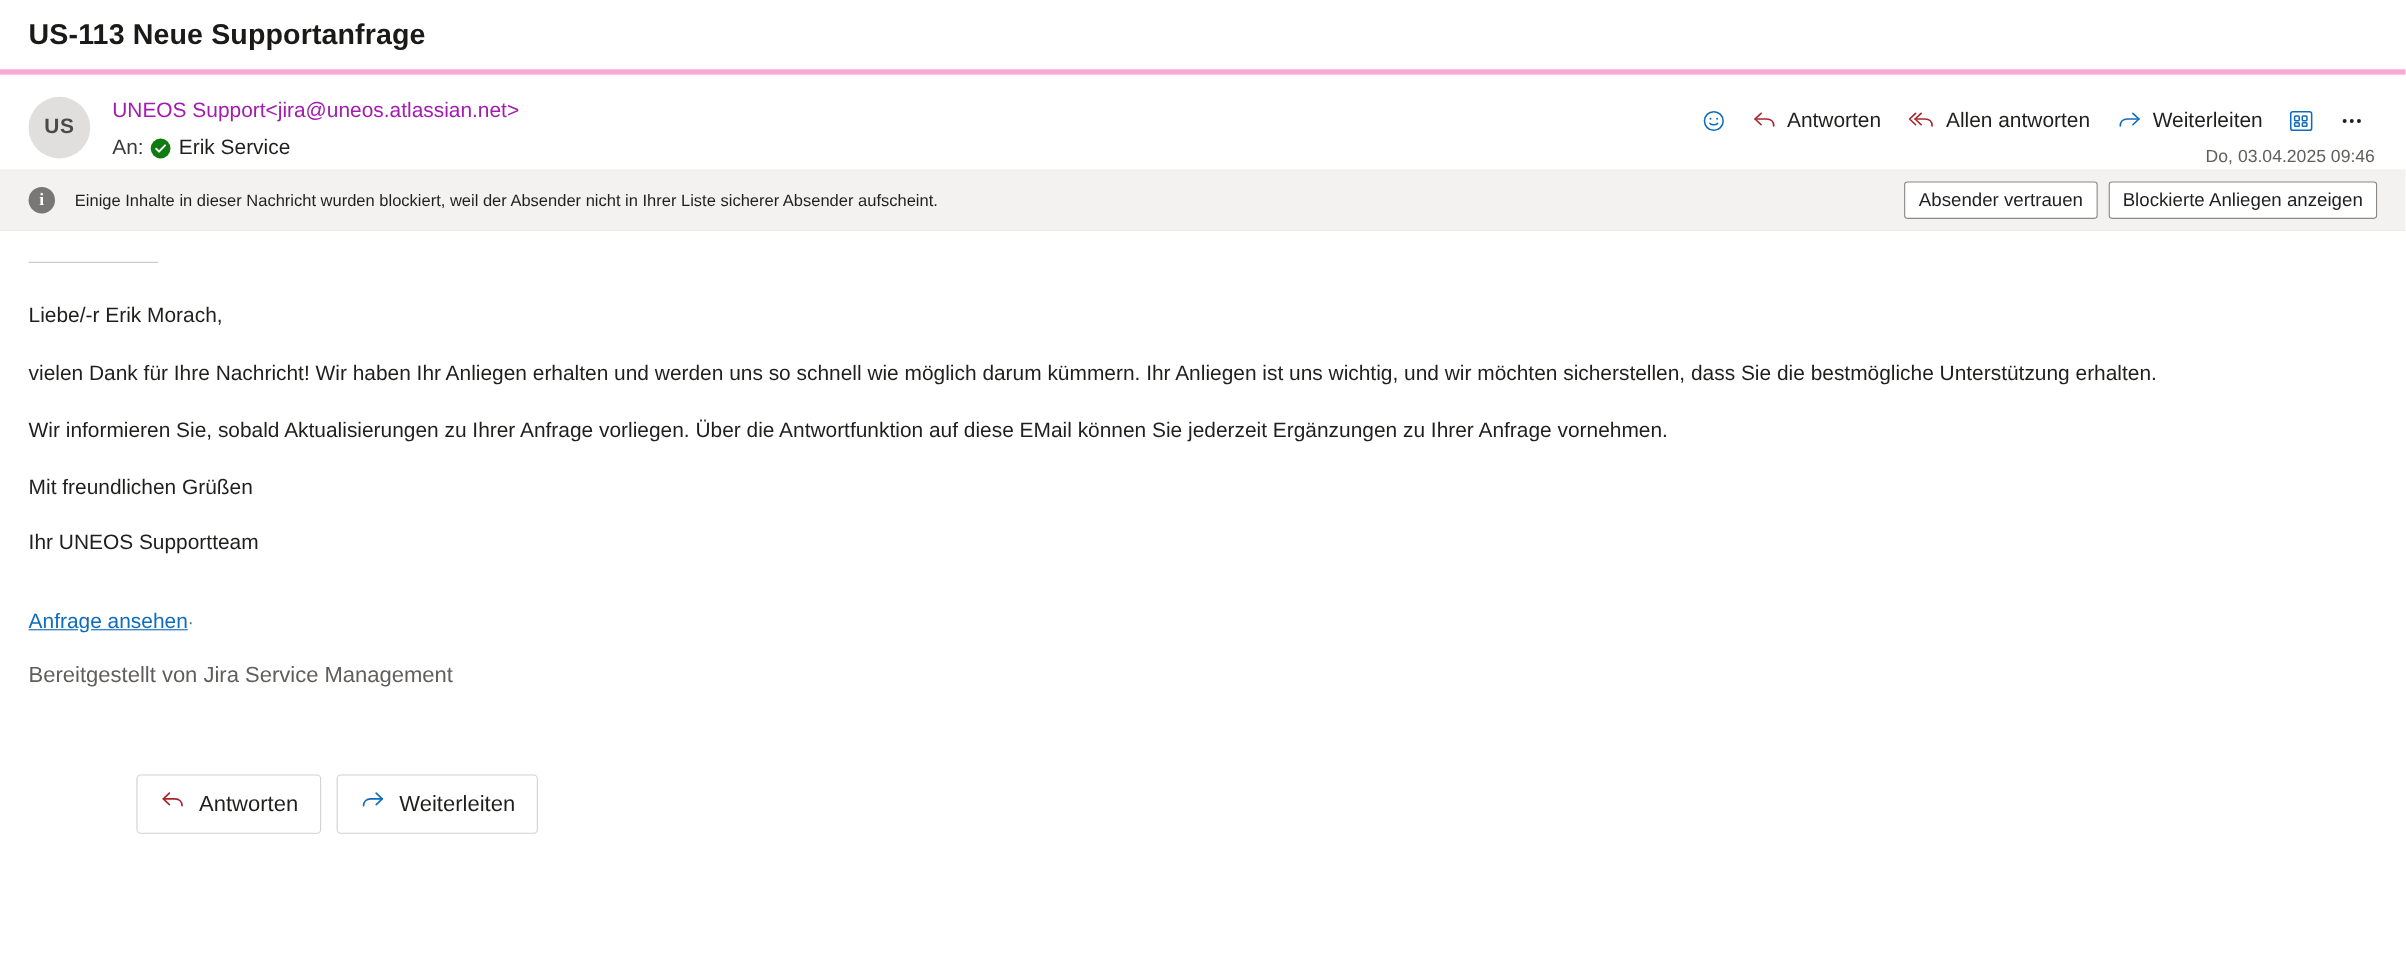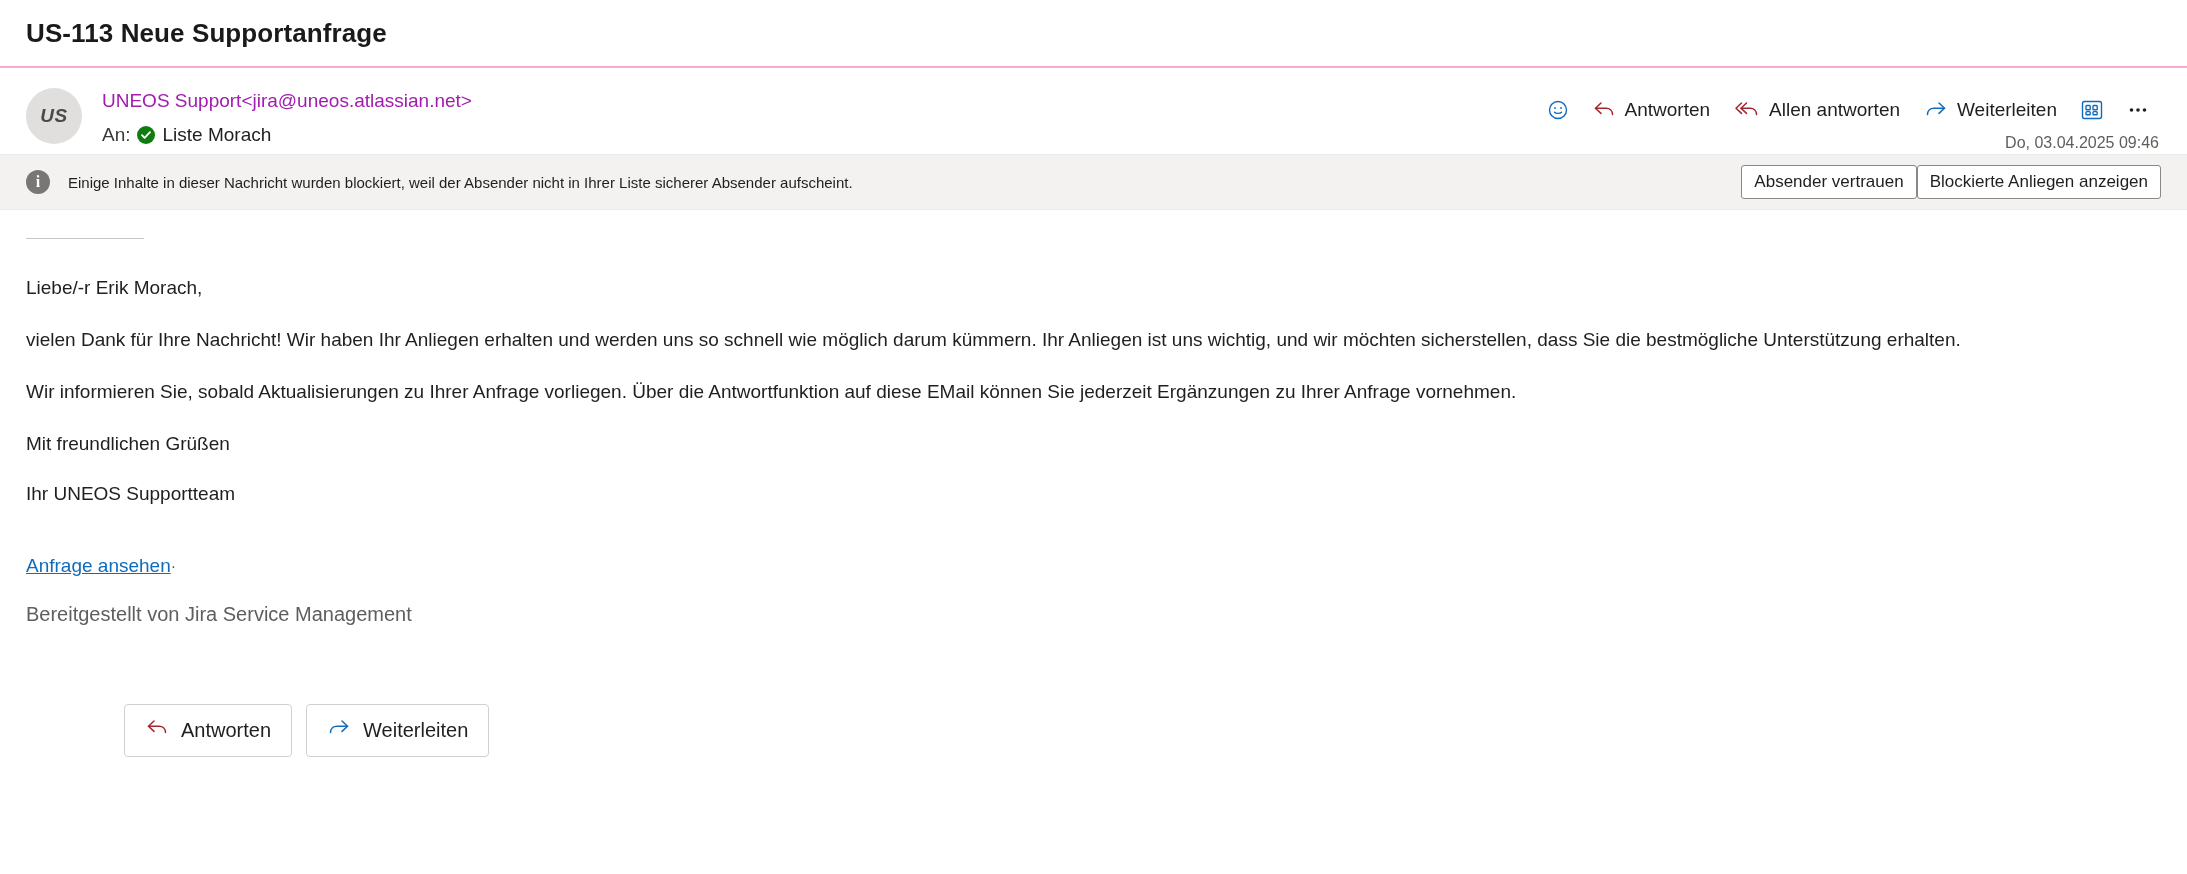--- a/index.html
+++ b/index.html
@@ -15,21 +15,21 @@
     height: 874px;
     overflow: hidden;
   }
 
   
   .subject-bar {
     height: 68px;
     display: flex;
     align-items: center;
     padding: 0 26px;
-    border-bottom: 2px solid #f9a8d4;
+    border-bottom: 5px solid #f9a8d4;
     background: #ffffff;
   }
   .subject-text {
     font-size: 26px;
     font-weight: bold;
     color: #1b1a19;
     letter-spacing: .1px;
   }
 
   
@@ -47,21 +47,20 @@
     background: #e1dfdd;
     color: #4a4a48;
     display: flex;
     align-items: center;
     justify-content: center;
     font-size: 19px;
     font-weight: 600;
     flex: 0 0 auto;
     margin-top: 4px;
     letter-spacing: .5px;
-    font-style: italic;
   }
   .sender-block {
     margin-left: 20px;
     padding-top: 4px;
   }
   .sender-line {
     font-size: 19px;
     color: #a21caf;
     line-height: 26px;
   }
@@ -140,20 +139,21 @@
     flex: 0 0 auto;
   }
   .notice-text {
     margin-left: 18px;
     font-size: 15px;
     color: #201f1e;
   }
   .notice-buttons {
     margin-left: auto;
     display: flex;
+    gap: 10px;
   }
   .notice-btn {
     background: #ffffff;
     border: 1px solid #8a8886;
     border-radius: 3px;
     font-size: 17px;
     color: #201f1e;
     padding: 6px 12px;
     cursor: pointer;
     font-family: "Liberation Sans", sans-serif;
@@ -233,21 +233,21 @@
 
   <div class="sender-block">
     <div class="sender-line">UNEOS Support&lt;jira@uneos.atlassian.net&gt;</div>
     <div class="recipient-line">
       <span class="recipient-label">An:</span>
       <span class="verified-badge">
         <svg width="12" height="12" viewBox="0 0 12 12">
             <path d="M2 6.2 L4.6 8.8 L10 3.2" stroke="#ffffff" stroke-width="1.8" fill="none" stroke-linecap="round" stroke-linejoin="round"></path>
           </svg>
       </span>
-      <span>Liste Morach</span>
+      <span>Erik Service</span>
     </div>
   </div>
 
   <div class="actions">
 
     <div class="act icon-only">
       <svg width="24" height="24" viewBox="0 0 24 24" fill="none" stroke="#0f6cbd" stroke-width="1.4">
         <circle cx="12" cy="12" r="8.5"></circle>
         <circle cx="9" cy="10" r="0.9" fill="#0f6cbd" stroke="none"></circle>
         <circle cx="15" cy="10" r="0.9" fill="#0f6cbd" stroke="none"></circle>

